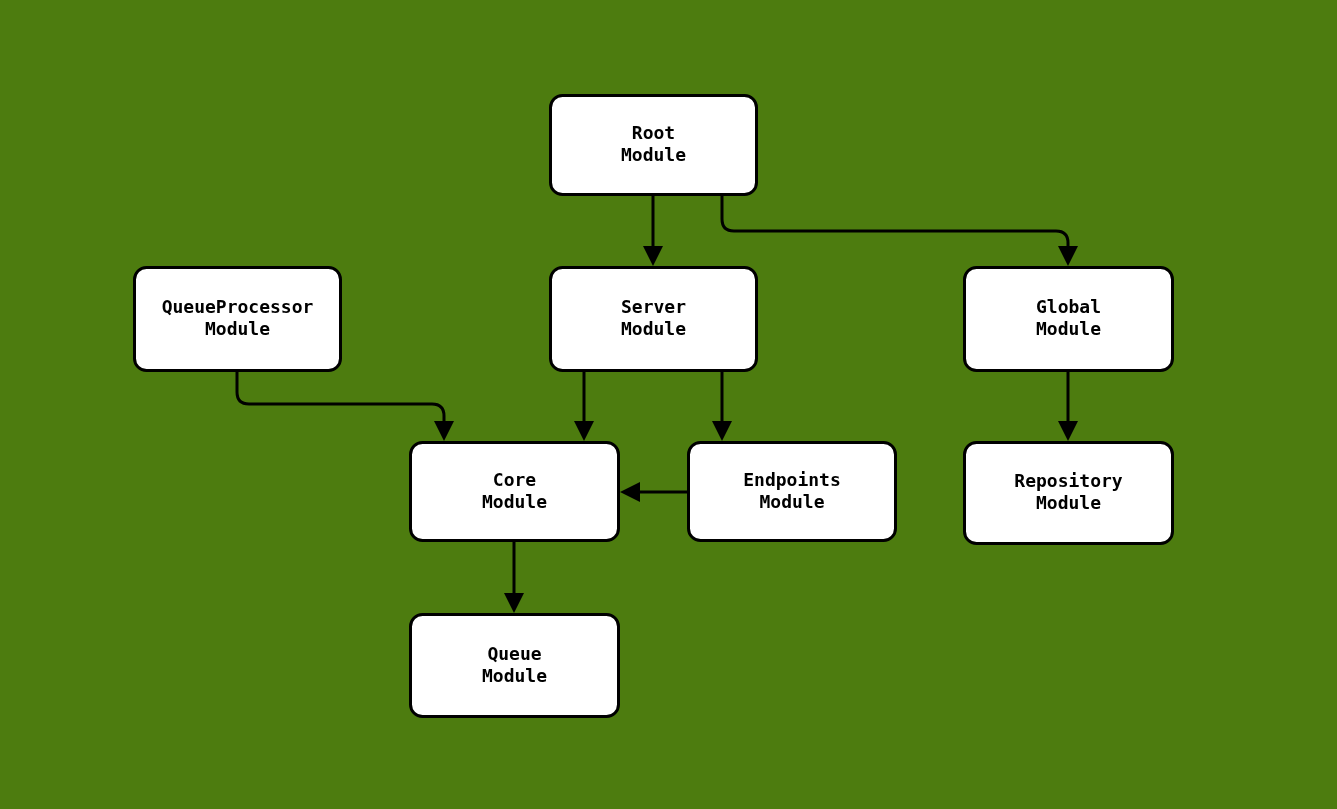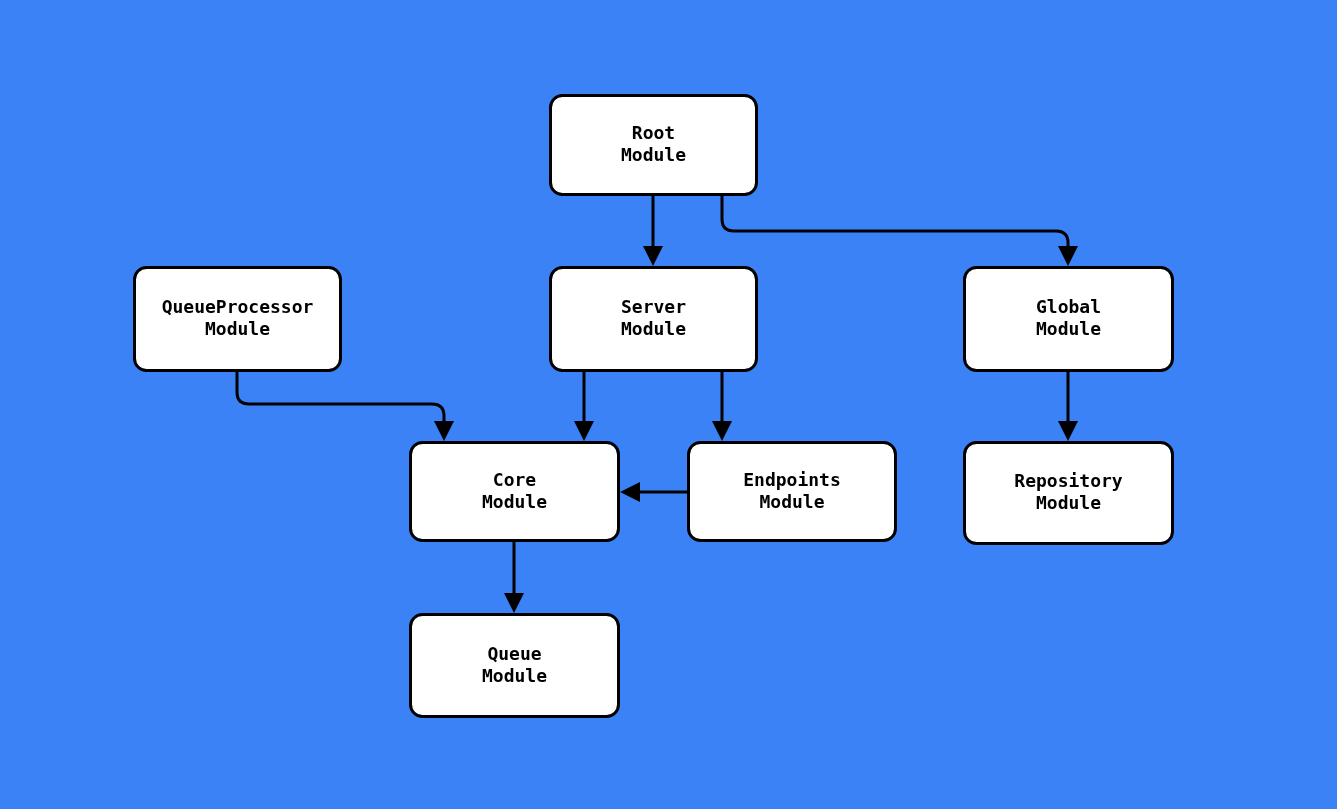--- a/index.html
+++ b/index.html
@@ -10,21 +10,21 @@
   body {
     width: 1337px;
     height: 809px;
     font-family: "DejaVu Sans Mono", "Liberation Mono", monospace;
     overflow: hidden;
   }
   #diagram-root {
     position: relative;
     width: 1337px;
     height: 809px;
-    background: #3b82f6;
+    background: #4d7c0f;
   }
   #diagram-svg {
     position: absolute;
     left: 0;
     top: 0;
     width: 1337px;
     height: 809px;
     display: block;
   }
   .node-box {

